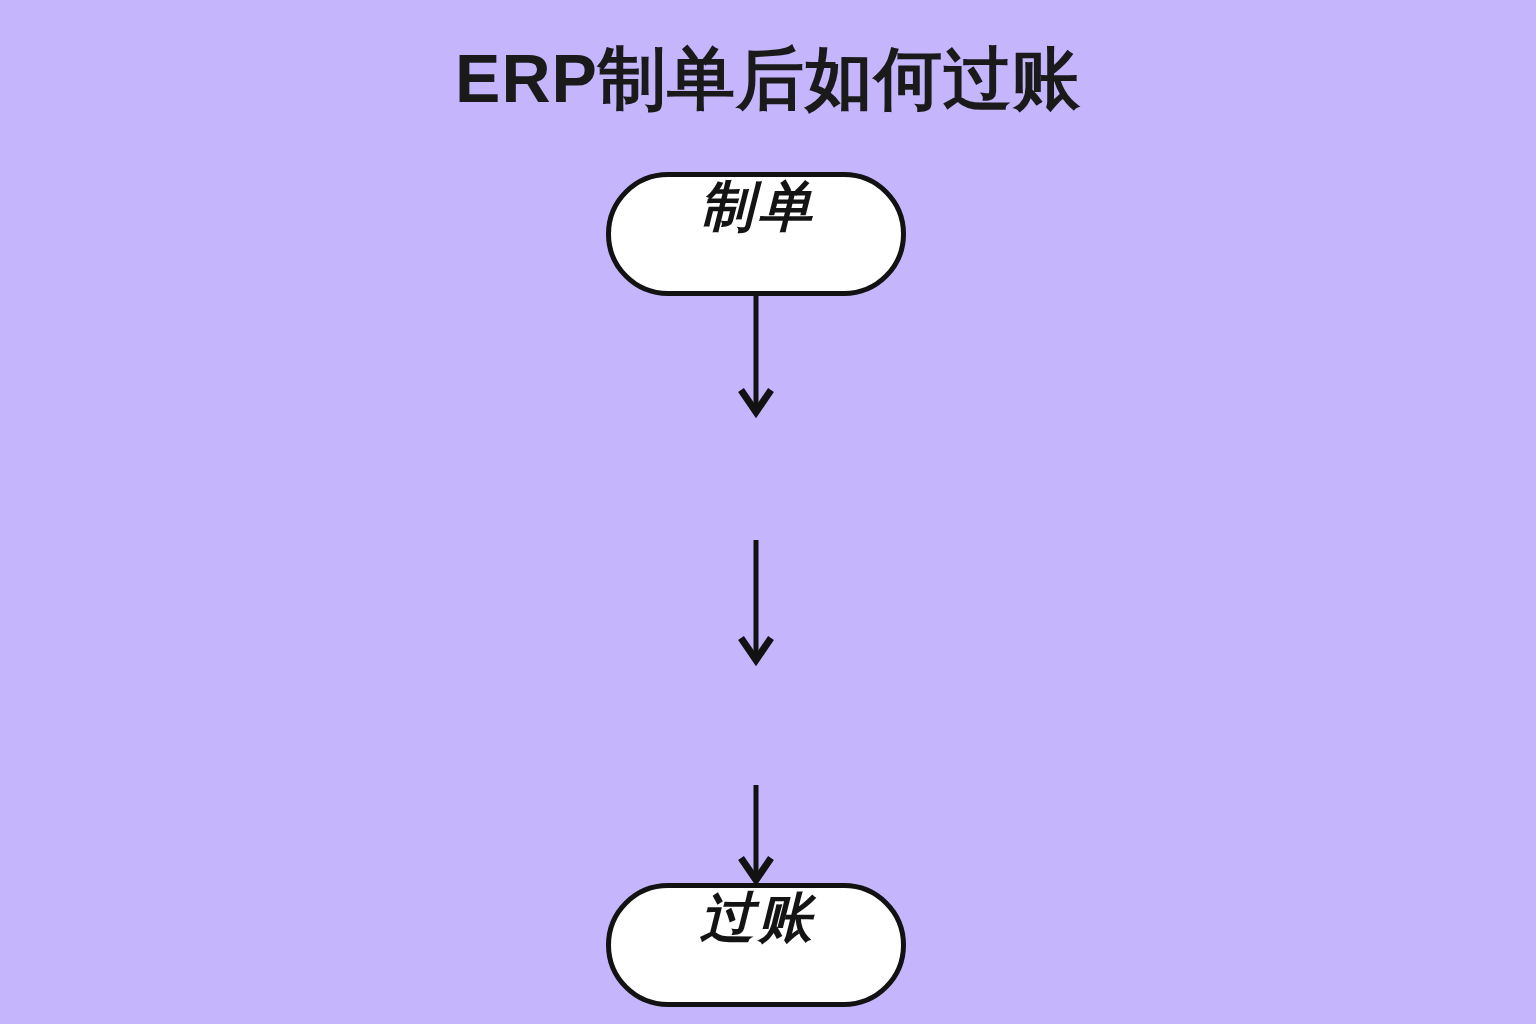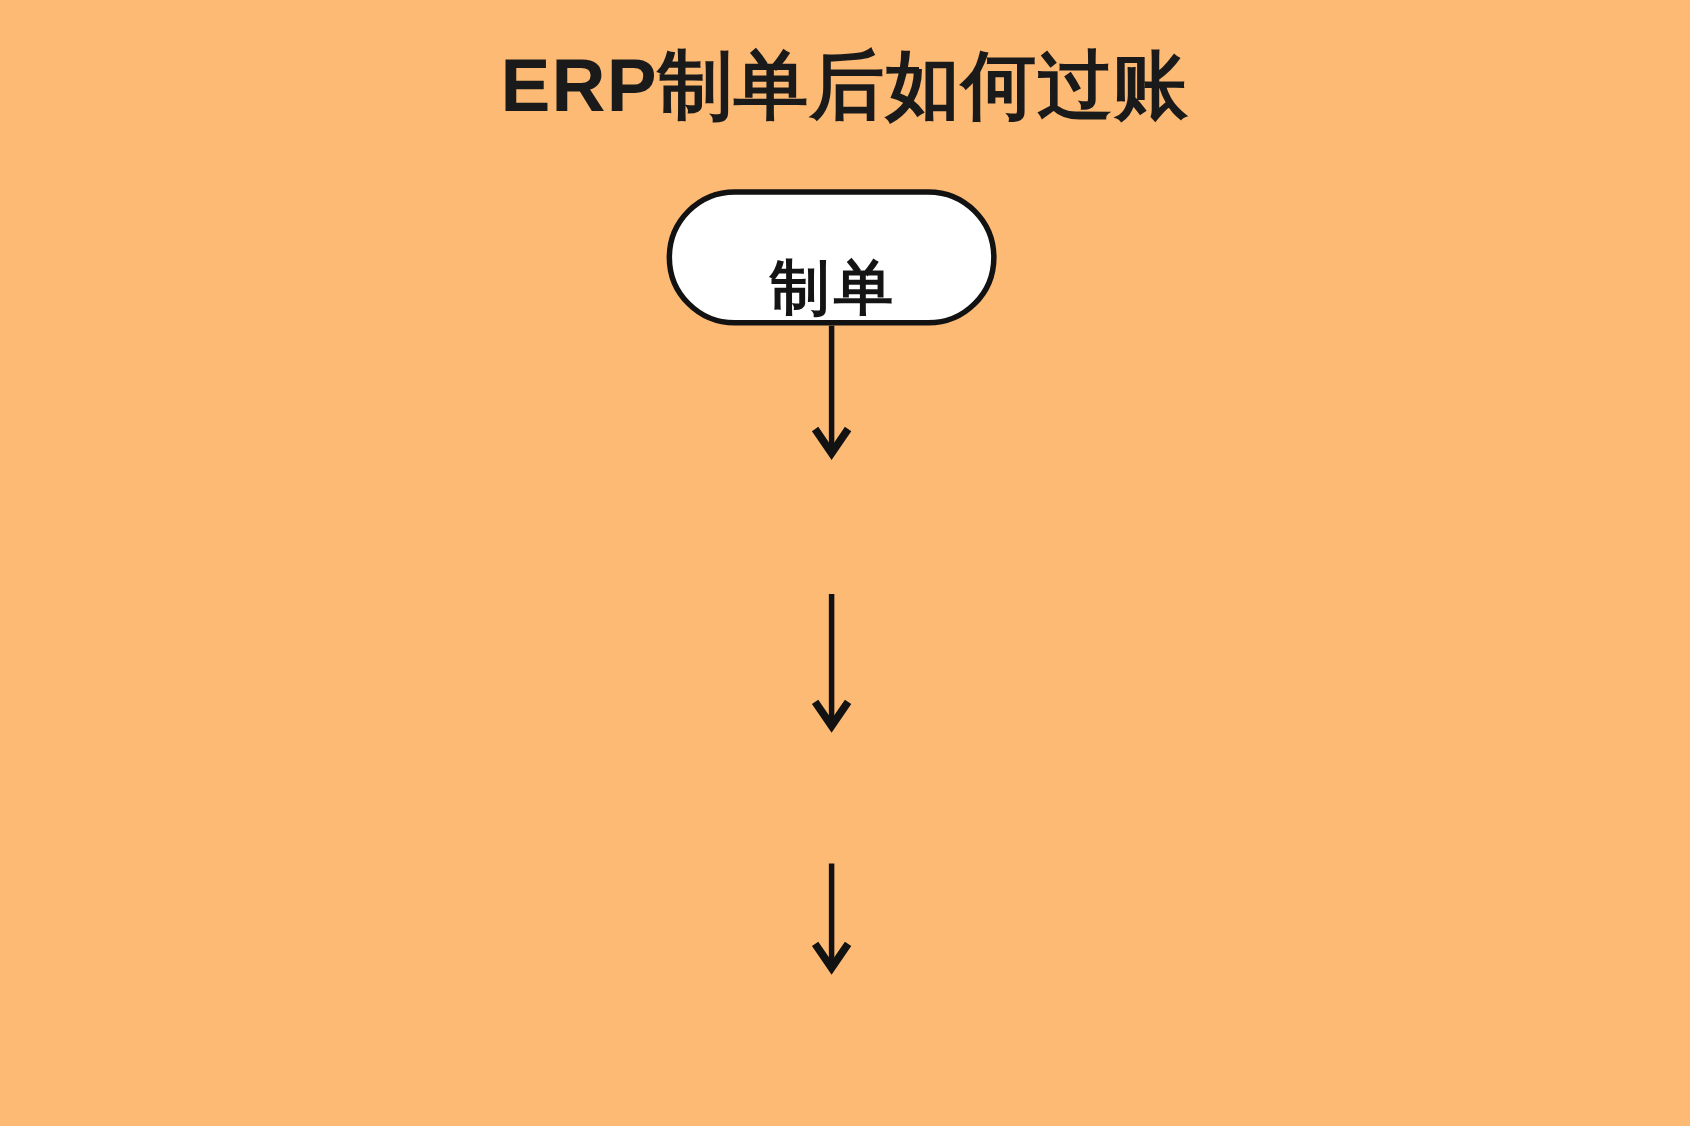--- a/index.html
+++ b/index.html
@@ -13,21 +13,21 @@
     height: 1024px;
     overflow: hidden;
     font-family: "Liberation Sans", "DejaVu Sans", sans-serif;
     -webkit-font-smoothing: antialiased;
   }
 
   #canvas {
     position: relative;
     width: 1536px;
     height: 1024px;
-    background: #fdba74;
+    background: #c4b5fd;
   }
 
   
   #chart-title {
     position: absolute;
     left: 0;
     top: 36px;
     width: 1536px;
     text-align: center;
     font-size: 68px;
@@ -51,22 +51,23 @@
   .node {
     position: absolute;
     left: 606px;
     width: 300px;
     height: 124px;
     box-sizing: border-box;
     background: #ffffff;
     border: 5px solid #121212;
     border-radius: 62px;
     display: flex;
-    align-items: flex-end;
+    align-items: flex-start;
     justify-content: center;
+    font-style: italic;
   }
 
   .node-label {
     font-size: 54px;
     line-height: 58px;
     font-weight: 700;
     color: #141414;
     letter-spacing: 4px;
     text-indent: 4px;
     white-space: nowrap;
@@ -123,15 +124,18 @@
     </div>
 
 
     <div class="connector conn-3">
       <svg viewBox="0 0 112 98" preserveAspectRatio="none">
         <line x1="56" y1="0" x2="56" y2="92" stroke="#121212" stroke-width="5"></line>
         <polyline points="41,73 56,95 71,73" fill="none" stroke="#121212" stroke-width="7" stroke-linecap="butt" stroke-linejoin="miter"></polyline>
       </svg>
     </div>
 
+    <div class="node node-4">
+      <span class="node-label">过账</span>
+    </div>
 
   </div>
 </div>
 
 </body></html>

